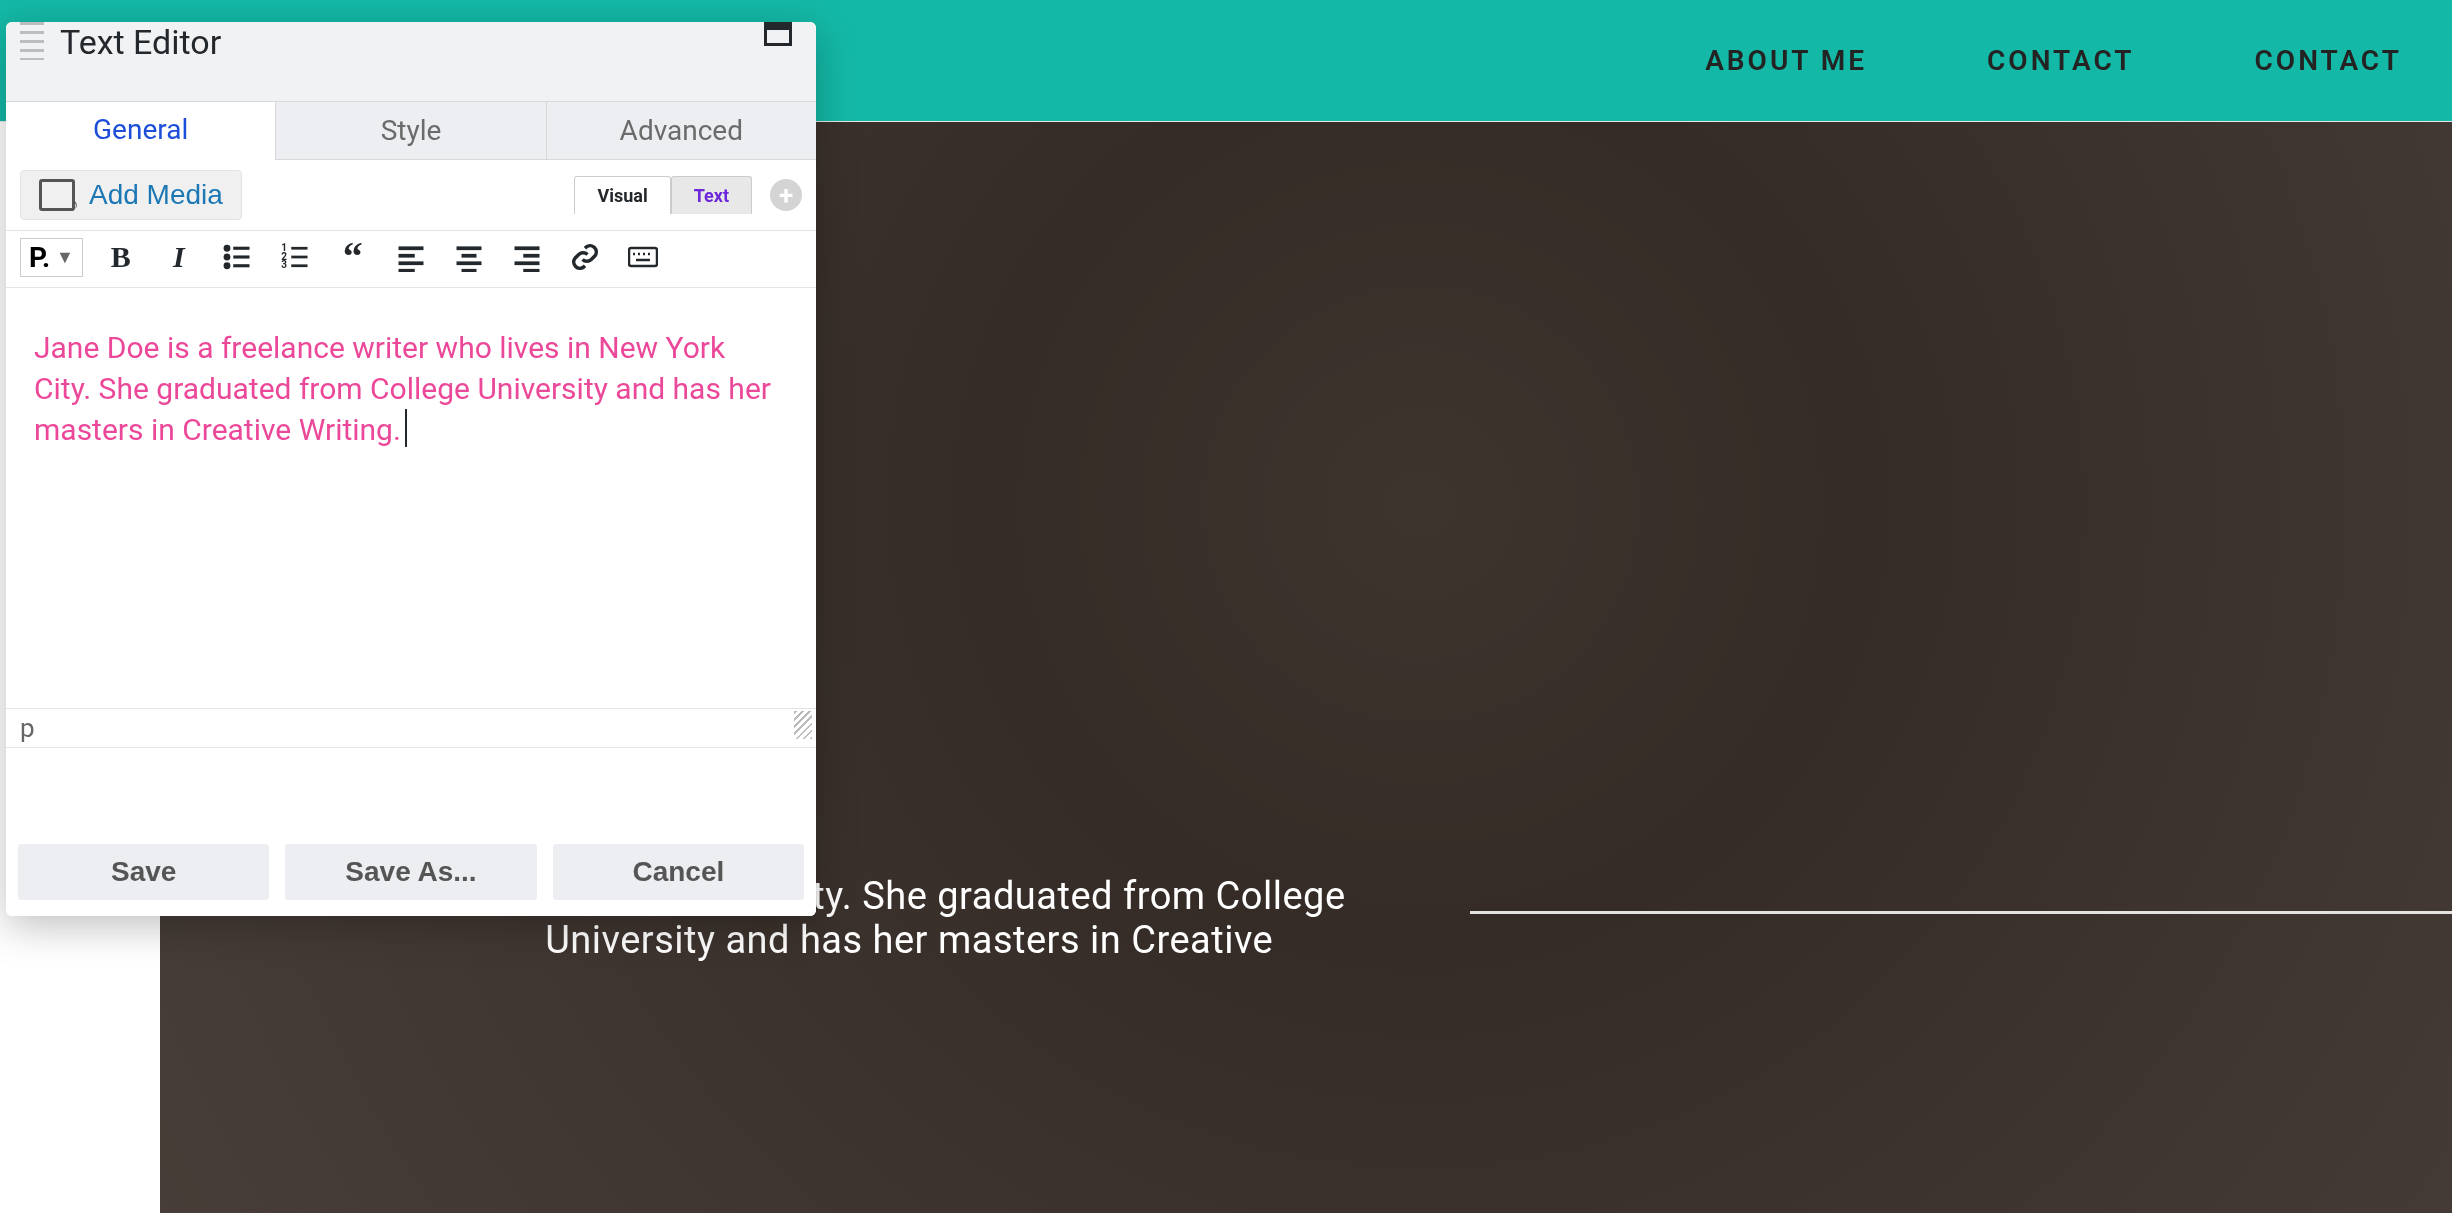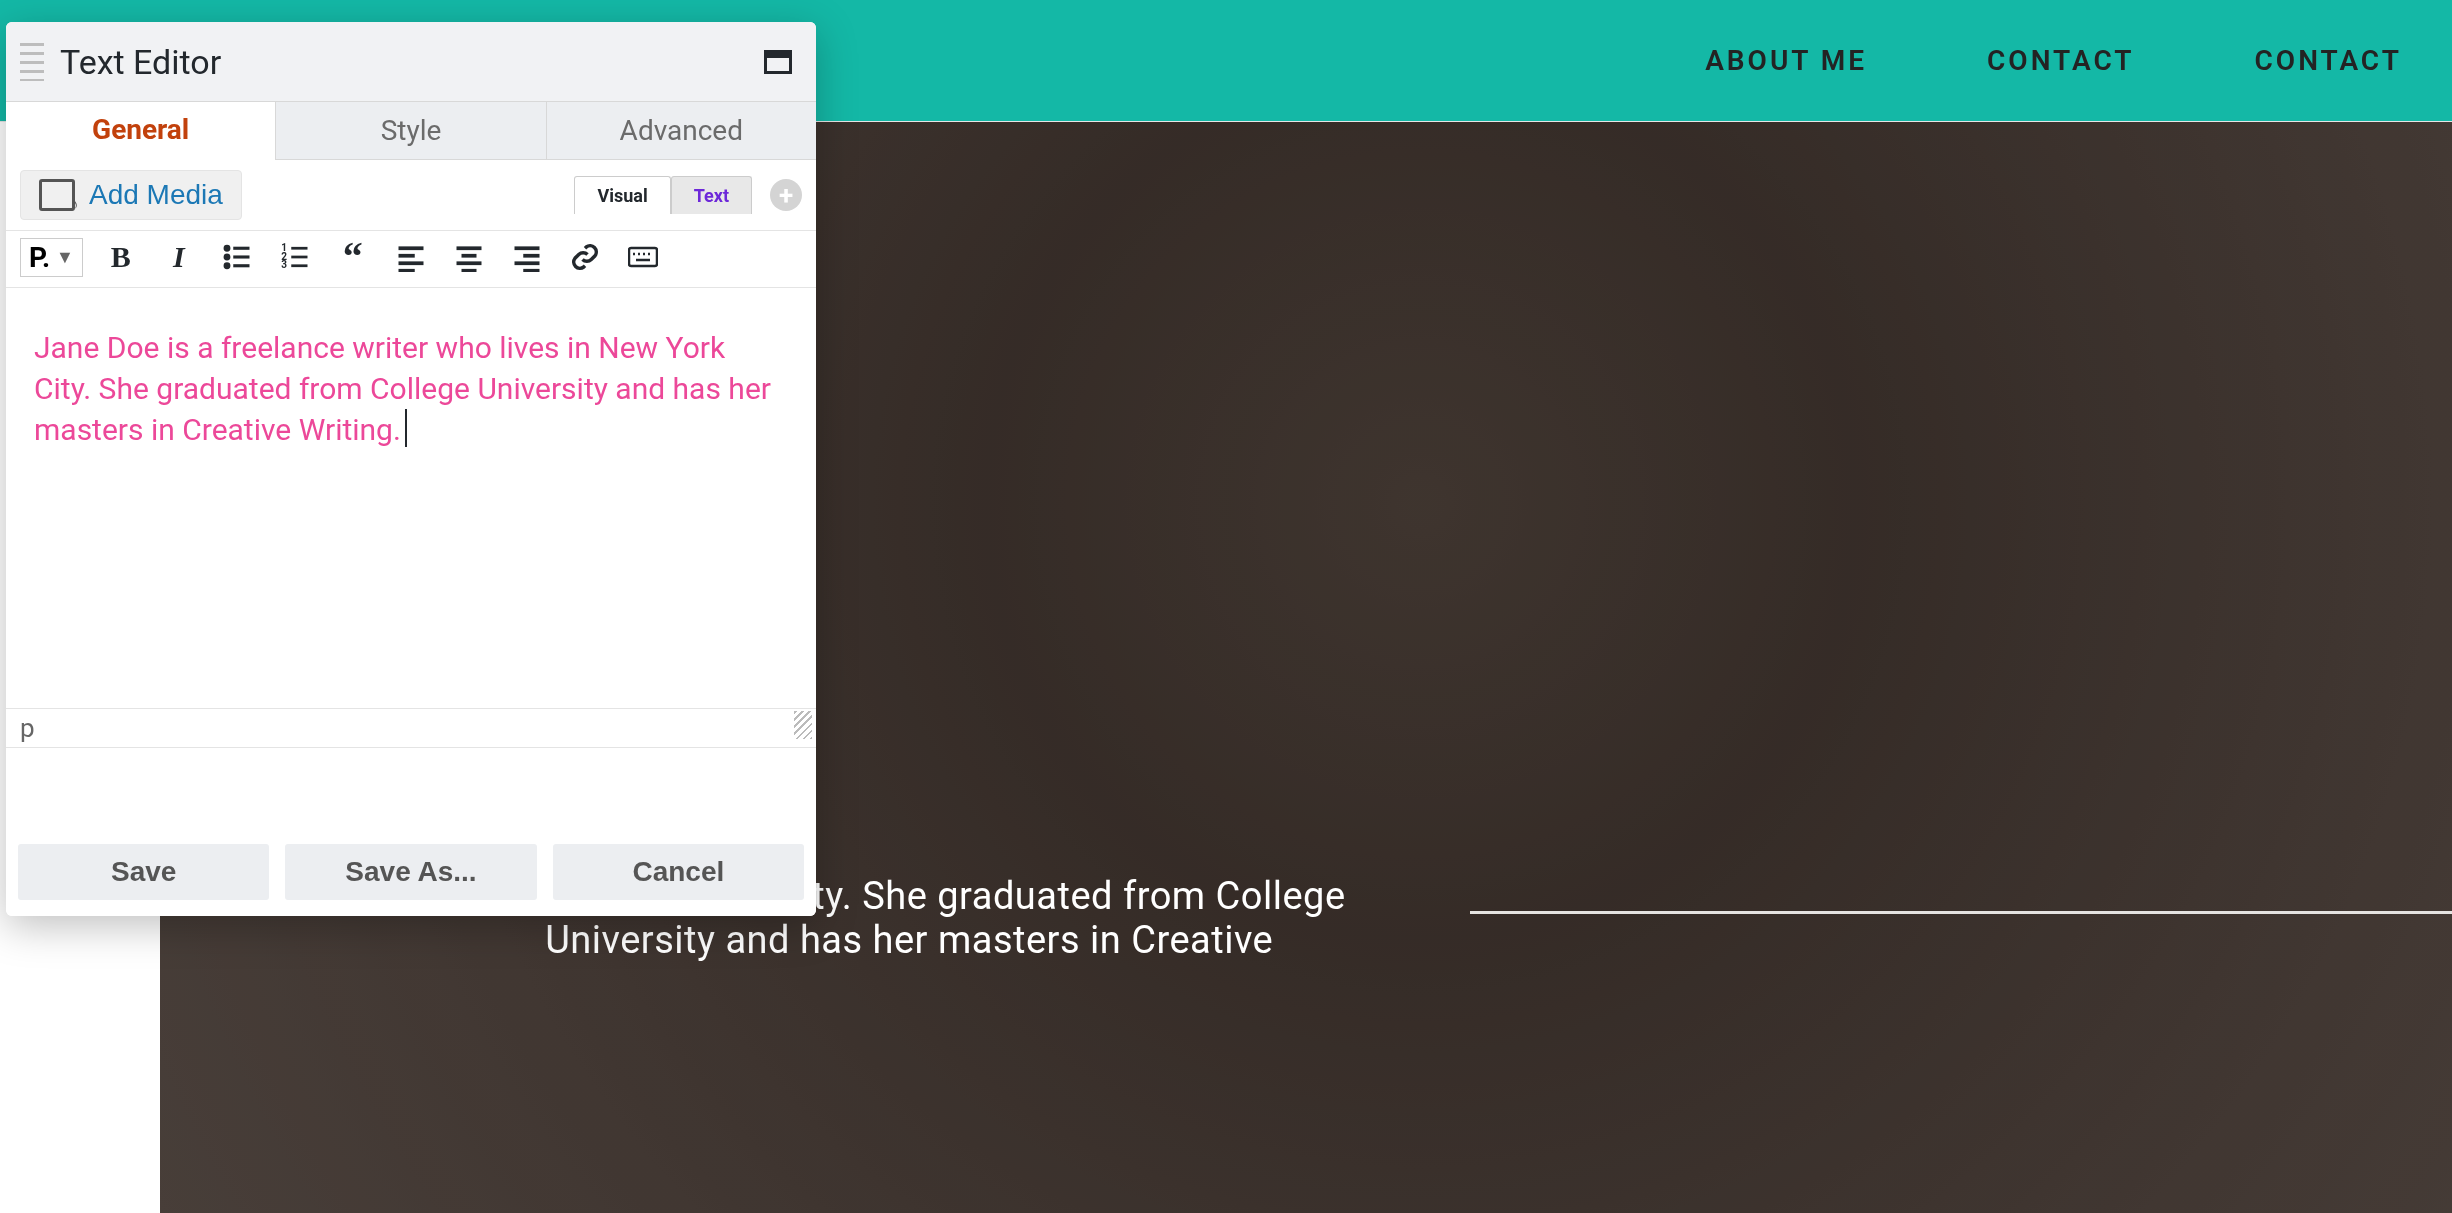--- a/index.html
+++ b/index.html
@@ -87,21 +87,20 @@
   background: #fff;
   border-radius: 6px;
   box-shadow: 0 10px 40px rgba(0,0,0,0.25);
   z-index: 10;
   display: flex;
   flex-direction: column;
 }
 .panel-header {
   height: 80px;
   display: flex;
-  align-items: center;
   padding: 0 24px 0 14px;
   background: #f1f2f4;
   border-bottom: 1px solid #d8d8d8;
   border-radius: 6px 6px 0 0;
 }
 .drag-handle {
   width: 24px; height: 38px;
   margin-right: 16px;
   background: repeating-linear-gradient(to bottom, #bdbdbd 0 3px, transparent 3px 9px);
   cursor: move;
@@ -124,22 +123,22 @@
   display: flex;
   align-items: center;
   justify-content: center;
   font-size: 28px;
   color: #6b6b6b;
   background: #eceef1;
   border-bottom: 1px solid #d8d8d8;
   cursor: pointer;
 }
 .tab.active {
-  color: #c2410c;
-  font-weight: 700;
+  color: #1d4ed8;
+  font-weight: 400;
   background: #fff;
   border-bottom: 3px solid #fff;
 }
 .tab + .tab { border-left: 1px solid #d8d8d8; }
 
 .media-row {
   height: 70px;
   display: flex;
   align-items: center;
   padding: 0 14px;

